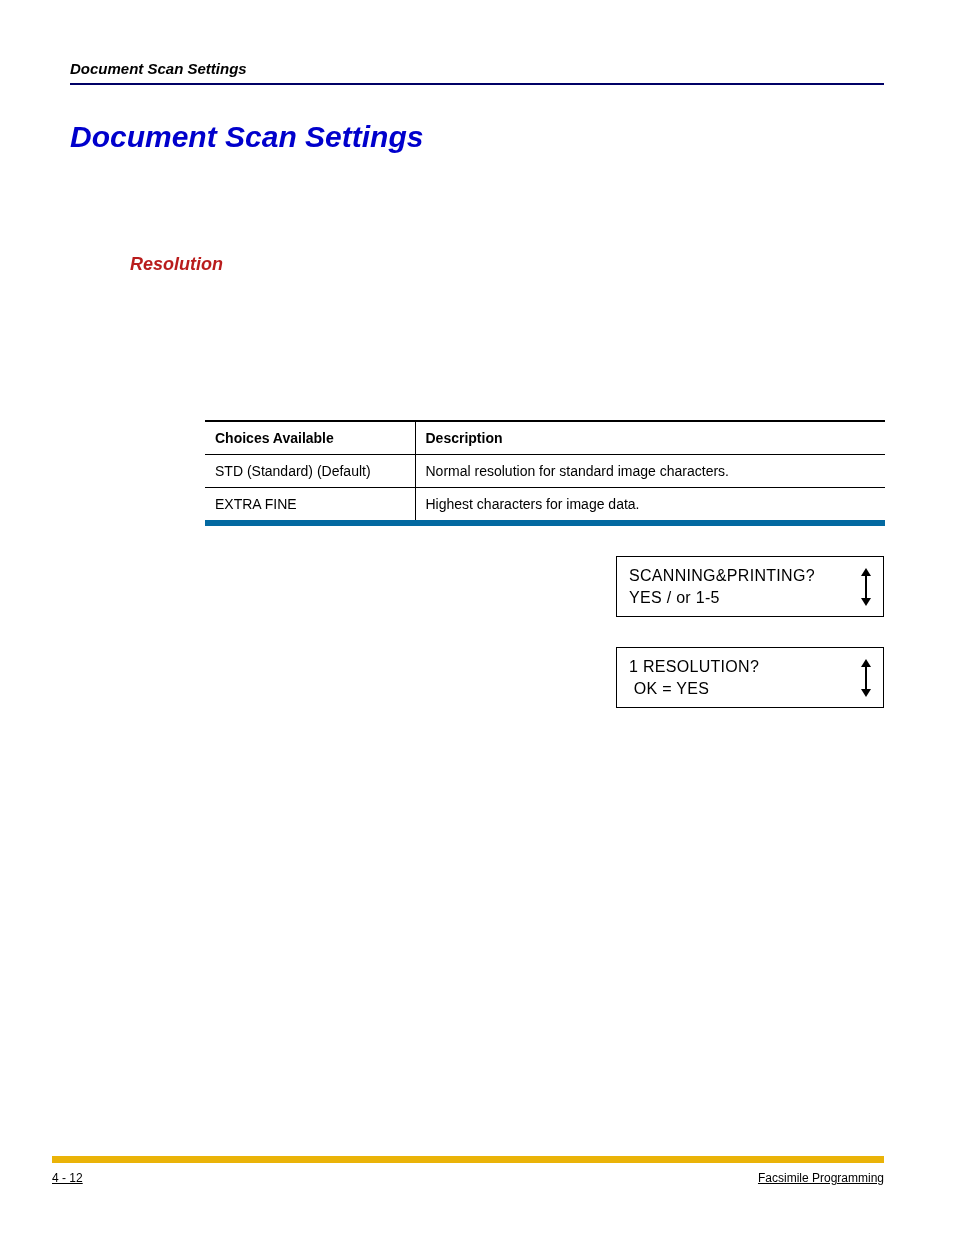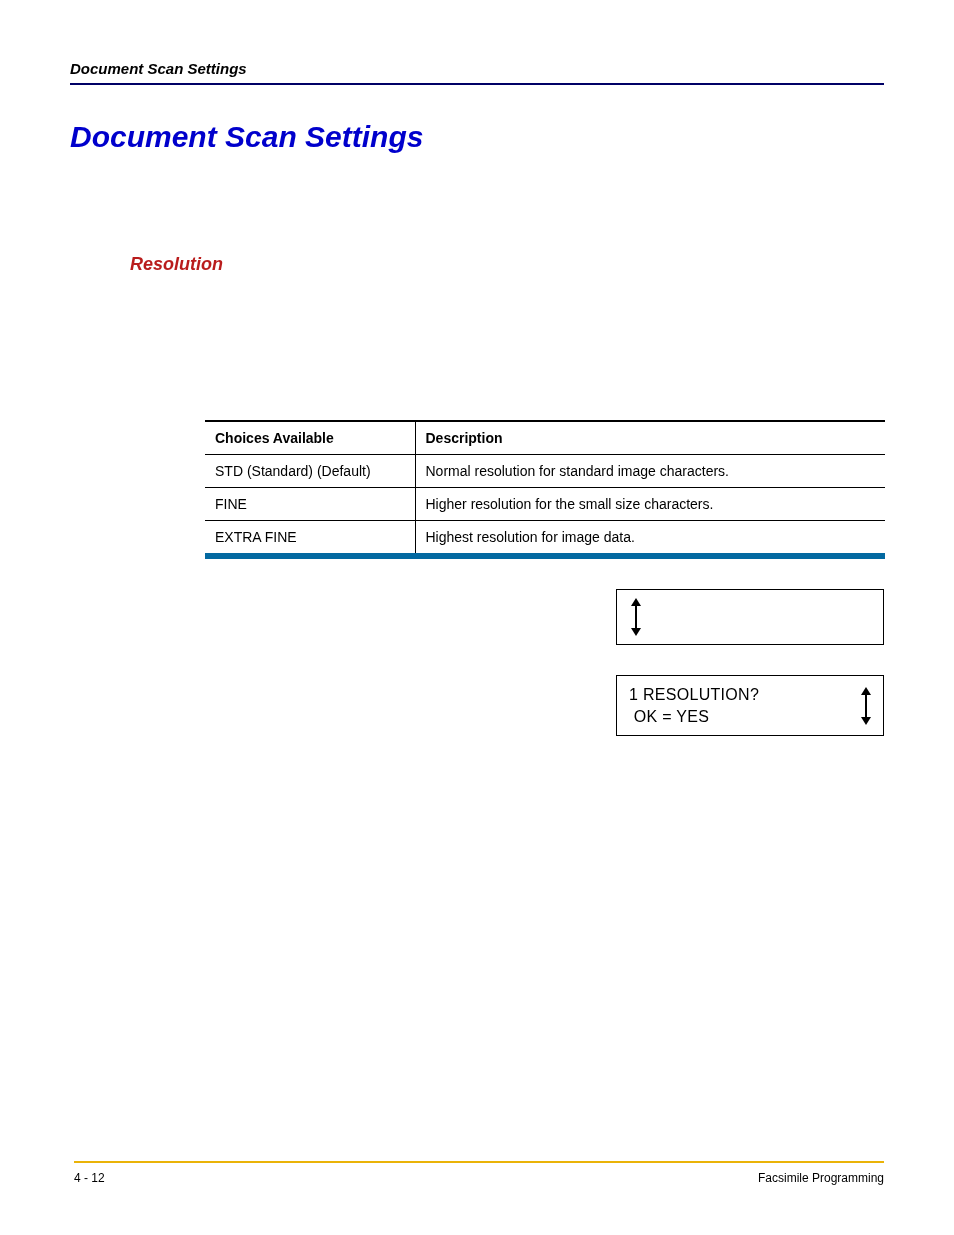--- a/index.html
+++ b/index.html
@@ -87,27 +87,28 @@
     border-left: 5px solid transparent;
     border-right: 5px solid transparent;
   }
   .arrow-up { border-bottom: 8px solid #000; }
   .arrow-down { border-top: 8px solid #000; }
   .stem { width: 2px; background: #000; flex: 1; margin: -1px 0; }
 
   .footer {
     position: absolute;
     bottom: 50px;
-    left: 74px;
+    left: 52px;
     right: 70px;
-    border-top: 2px solid #eab308;
+    border-top: 7px solid #eab308;
     padding-top: 8px;
     font-size: 12px;
     display: flex;
     justify-content: space-between;
+    text-decoration: underline;
   }
 </style>
 </head>
 <body>
 
 <div class="running-header">Document Scan Settings</div>
 
 <h1 class="page-title">Document Scan Settings</h1>
 
 <h2 class="subheading">Resolution</h2>
@@ -117,34 +118,32 @@
     <tbody>
         <tr>
       <th>Choices Available</th>
       <th>Description</th>
     </tr>
     <tr>
       <td>STD (Standard) (Default)</td>
       <td>Normal resolution for standard image characters.</td>
     </tr>
     <tr>
-      <td>FINE</td>
-      <td>Higher resolution for the small size characters.</td>
-    </tr>
-    <tr>
       <td>EXTRA FINE</td>
-      <td>Highest resolution for image data.</td>
+      <td>Highest characters for image data.</td>
     </tr>
   </tbody>
     </table>
 </div>
 
 <div class="lcd-stack">
 
   <div class="lcd">
+    <div class="text"><span>SCANNING&amp;PRINTING?</span>
+<span>YES / or 1-5</span></div>
     <div class="arrows">
       <div class="arrow-up"></div>
       <div class="stem"></div>
       <div class="arrow-down"></div>
     </div>
   </div>
 
   <div class="lcd">
     <div class="text"><span>1 RESOLUTION?</span>
 <span> OK = YES</span></div>

